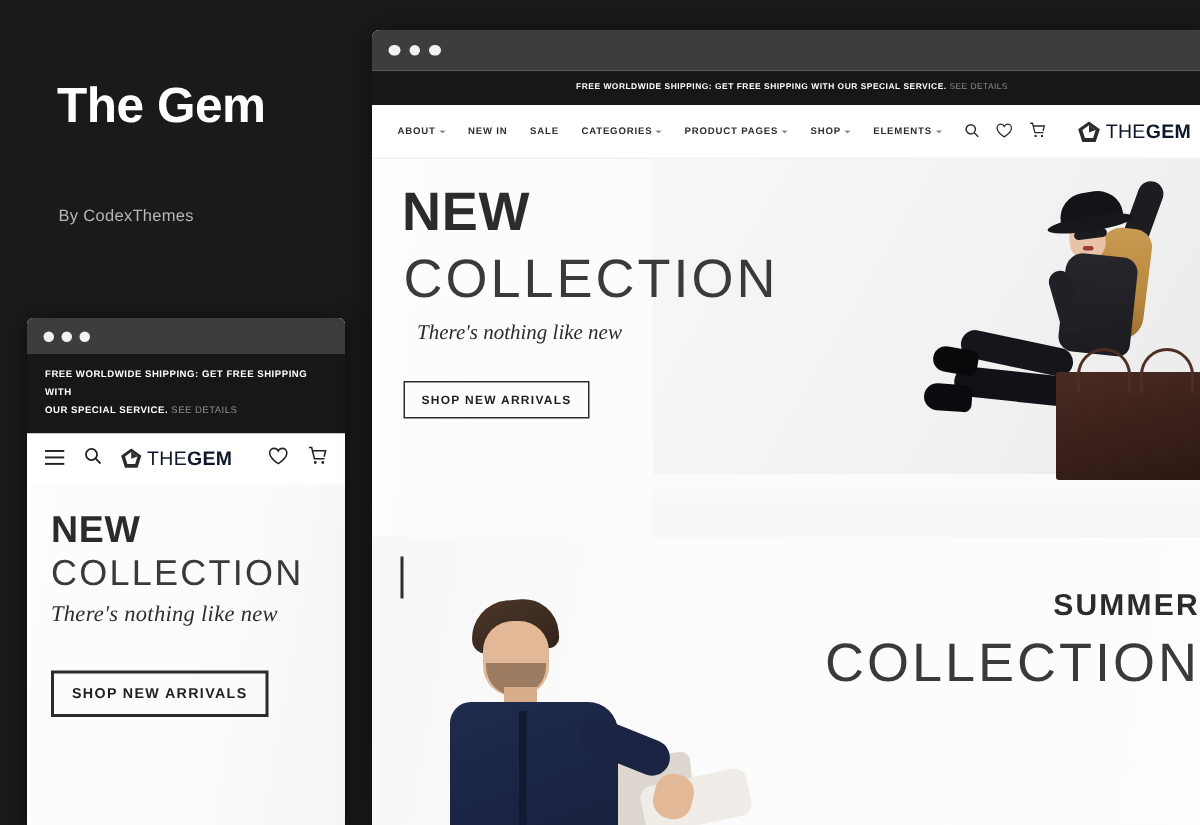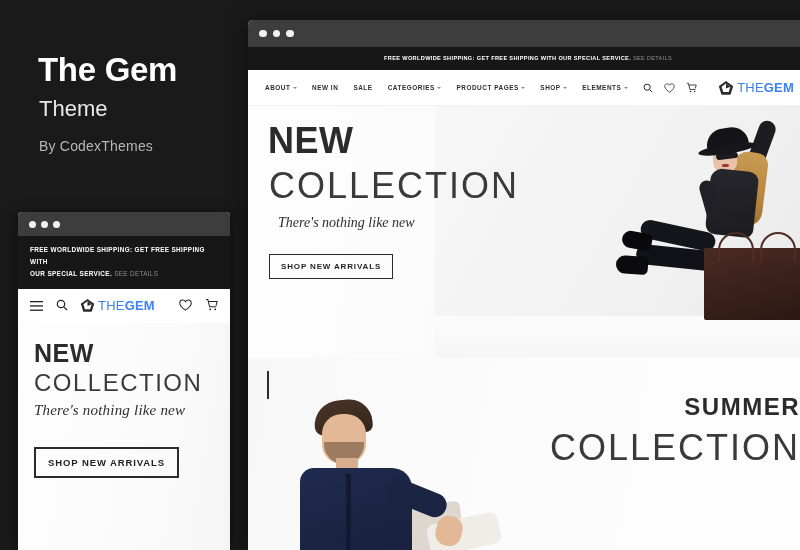--- a/index.html
+++ b/index.html
@@ -45,21 +45,21 @@
     top: 96px;
     font-size: 22px;
     font-weight: 300;
     color: #e8e8e8;
     letter-spacing: 0px;
   }
   #theme-author {
     position: absolute;
     left: 39px;
     top: 138px;
-    font-size: 14px;
+    font-size: 11px;
     font-weight: normal;
     color: #b6b6b6;
     letter-spacing: 0.2px;
   }
 
   
   #mobile-window {
     position: absolute;
     left: 18px;
     top: 212px;
@@ -104,21 +104,21 @@
     background: #ffffff;
     display: flex;
     align-items: center;
     padding: 0 12px;
   }
   .mhead-icons-left { display: flex; align-items: center; gap: 13px; }
   .mhead-icons-right { display: flex; align-items: center; gap: 13px; margin-left: auto; }
   .mlogo { margin: 0 auto; display: flex; align-items: center; gap: 3px; }
 
   .logo-gem { display: block; }
-  .logo-word { font-size: 13px; letter-spacing: 0.2px; color: #3b82f6; }
+  .logo-word { font-size: 13px; letter-spacing: 0.2px; color: #0f172a; }
   .logo-word .lt { font-weight: 300; }
   .logo-word .bd { font-weight: bold; }
 
   #mobile-hero {
     position: relative;
     height: 100%;
     background: linear-gradient(100deg,#fdfdfd 0%,#fbfbfb 55%,#f4f4f4 100%);
     padding: 18px 0 0 16px;
   }
   .hero-new {
@@ -416,21 +416,21 @@
     z-index: 3;
   }
   .d-mens {
     font-size: 36px;
     font-weight: bold;
     color: #2b2b2b;
     letter-spacing: 0.5px;
     line-height: 1;
   }
   .d-summer {
-    font-size: 24px;
+    font-size: 20px;
     font-weight: bold;
     color: #2b2b2b;
     letter-spacing: 1.5px;
     line-height: 1.45;
     text-align: right;
   }
   .d-collection2 {
     font-size: 36px;
     font-weight: 300;
     color: #3a3a3a;
@@ -517,21 +517,20 @@
     transform: rotate(-12deg);
   }
 </style>
 </head>
 <body>
 
 <div id="stage">
 
   <div id="left-panel">
     <div id="theme-title">The Gem</div>
-    <div id="theme-subtitle">Theme</div>
     <div id="theme-author">By CodexThemes</div>
 
     <div id="mobile-window">
 
       <div id="mobile-chrome" class="chrome-bar">
         <span class="dot"></span>
         <span class="dot"></span>
         <span class="dot"></span>
       </div>
 

